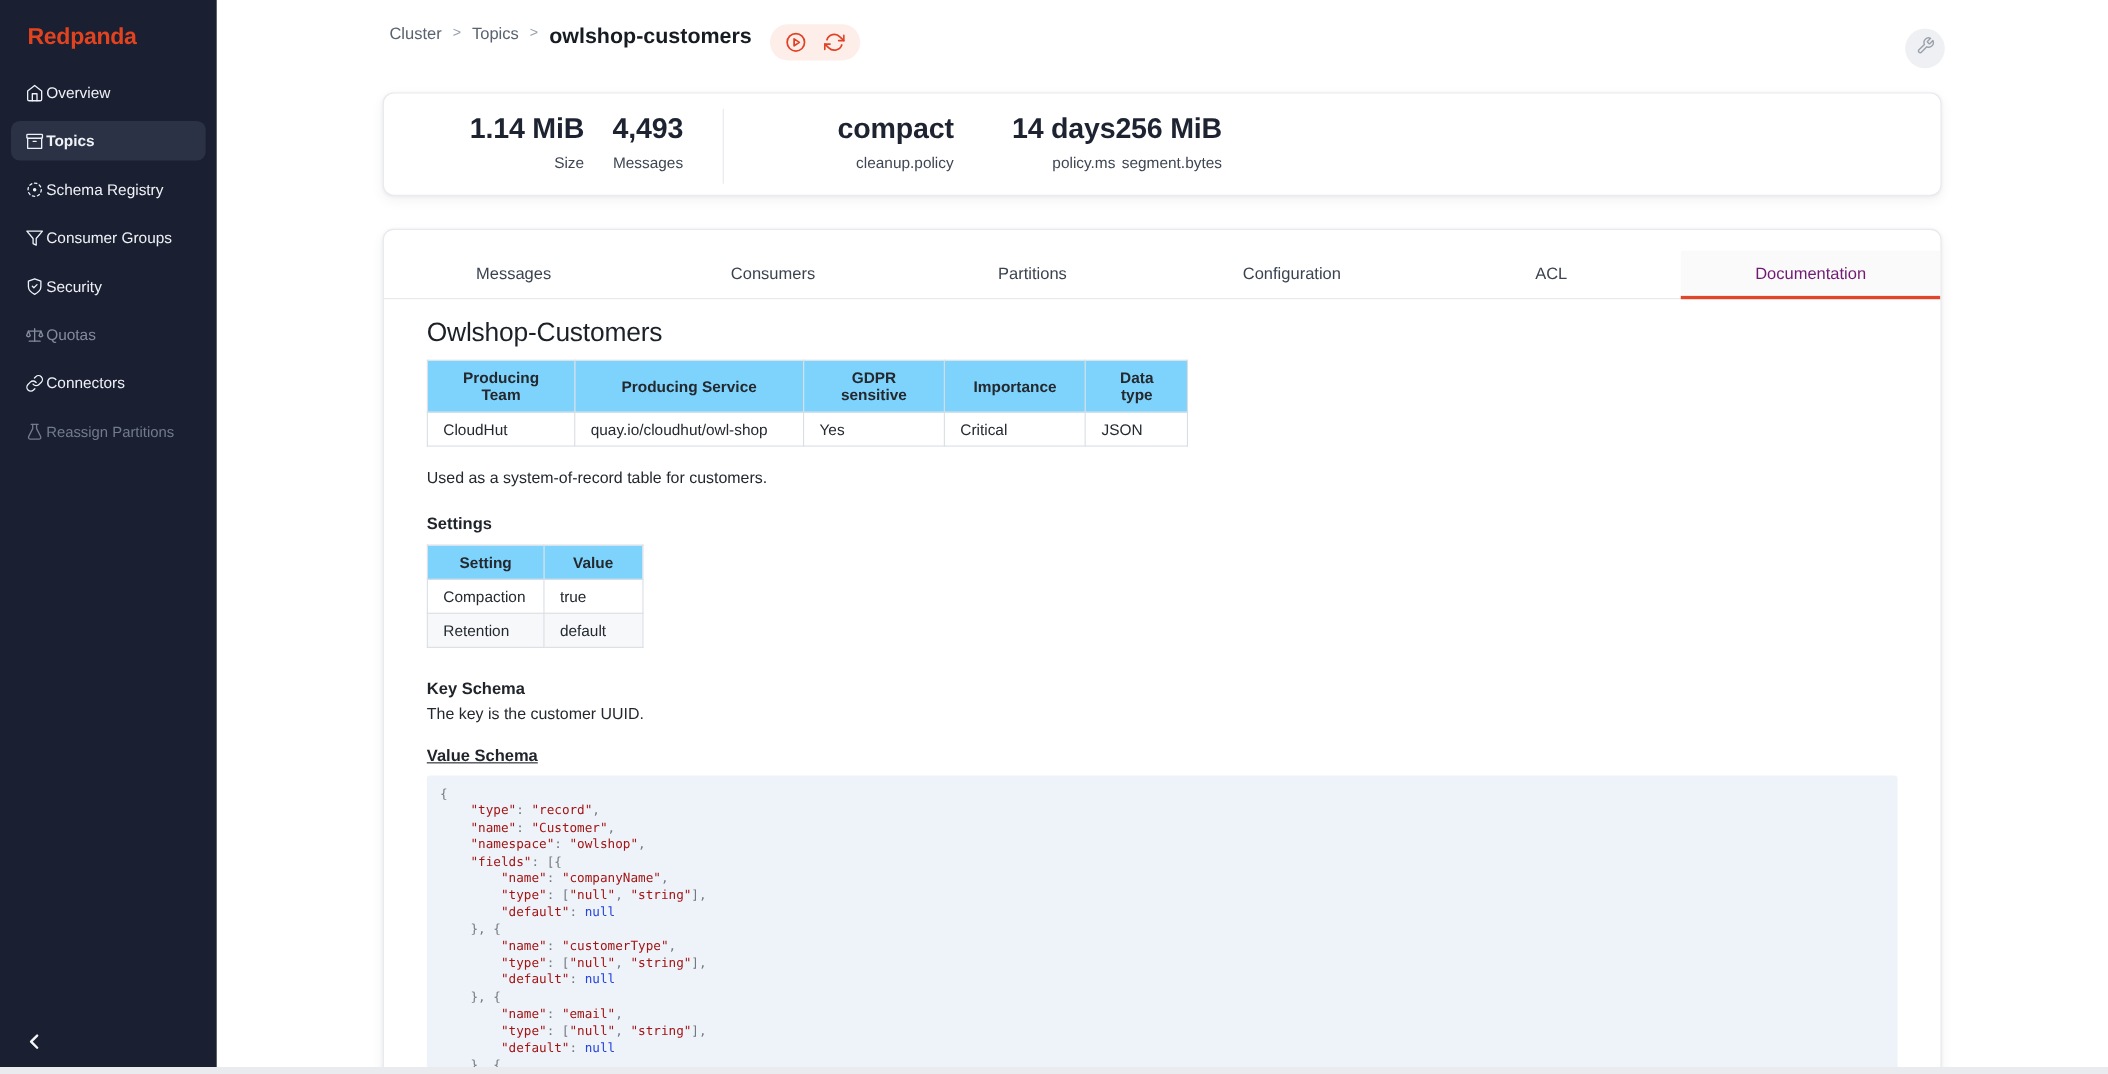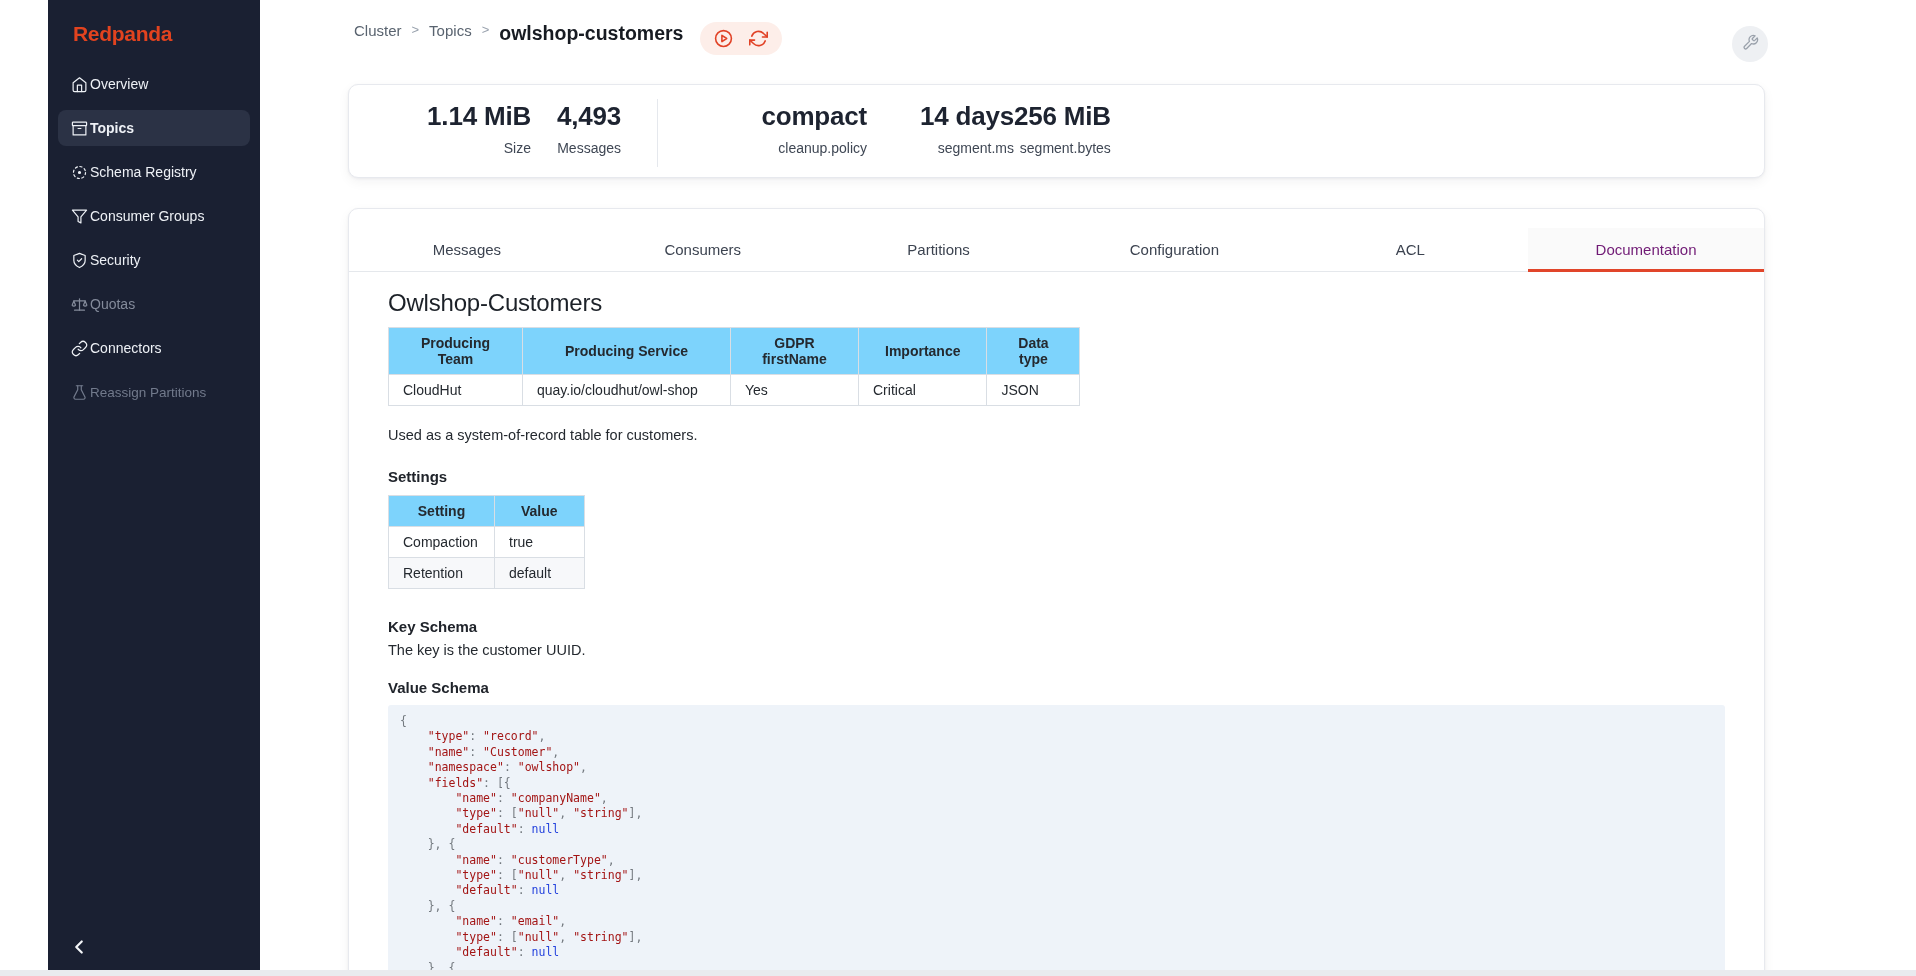--- a/index.html
+++ b/index.html
@@ -1,21 +1,21 @@
 <!DOCTYPE html>
 <html><head>
 <meta charset="utf-8">
 <style>
   * { margin:0; padding:0; box-sizing:border-box; }
   html,body { width:1916px; height:976px; overflow:hidden; background:#ffffff;
               font-family:"Liberation Sans", sans-serif; }
 
   
-  .sidebar { position:absolute; left:0; top:0; bottom:0; width:212px;
-             background:#1a2032; z-index:5;margin-left:48px; }
+  .sidebar { position:absolute; left:0; top:0; bottom:0; width:197px;
+             background:#1a2032; z-index:5; }
   .logo { padding:22px 0 20px 25px; font-size:21px; font-weight:800;
           color:#e2431f; letter-spacing:-0.3px; }
   .nav { padding:0 10px; }
   .nav-item { display:flex; align-items:center; gap:2px; height:36px;
               margin-bottom:8px; padding:0 13px; border-radius:8px;
               color:#eef1f6; font-size:14px; font-weight:500; cursor:pointer; }
   .nav-item.active { background:#2b3245; font-weight:600; }
   .nav-item.disabled { color:#848b9b; cursor:default; }
   .nav-item.dim { color:#727a8c; font-size:13.5px; }
   .nav-icon { width:17px; height:17px; flex:0 0 17px; display:flex; }
@@ -71,21 +71,21 @@
   table.md th { background:#7dd3fc; font-weight:700; text-align:center;
                 padding:7px 26px; border:1px solid #d9dee4; }
   table.md td { padding:7px 14px; border:1px solid #d9dee4; text-align:left; }
   table.md tbody tr:nth-child(even) { background:#f7f8fa; }
 
   .desc { margin-top:21px; font-size:14.5px; color:#24292f; }
   .sec-h { font-size:15px; font-weight:700; color:#20242b; }
   .h-settings { margin-top:25px; }
   .h-key { margin-top:29px; }
   .key-text { margin-top:7px; font-size:14.5px; }
-  .h-value { margin-top:21px; }
+  .h-value { margin-top:21px;text-decoration:underline; }
 
   .code-block { margin-top:9px; background:#eef3f9; border-radius:3px;
                 padding:9px 14px 14px 12px; font-family:"DejaVu Sans Mono", monospace;
                 font-size:11.5px; line-height:15.4px; color:#73797f; white-space:pre; }
   .code-block .str { color:#a31515; }
   .code-block .kw  { color:#2442dd; }
 
   .bottom-strip { position:fixed; left:0; right:0; bottom:0; height:6px;
                   background:#e9ebef; z-index:50; }
 </style>
@@ -227,21 +227,21 @@
         <span class="stat-value">4,493</span>
         <span class="stat-label">Messages</span>
       </div>
       <div class="stat-divider"></div>
       <div class="stat" style="min-width: 157px;">
         <span class="stat-value">compact</span>
         <span class="stat-label">cleanup.policy</span>
       </div>
       <div class="stat" style="min-width: 147px;">
         <span class="stat-value">14 days</span>
-        <span class="stat-label">segment.ms</span>
+        <span class="stat-label">policy.ms</span>
       </div>
       <div class="stat">
         <span class="stat-value">256 MiB</span>
         <span class="stat-label">segment.bytes</span>
       </div>
     </div>
 
   <div class="card tab-card">
     <div class="tabs">
         <div class="tab">Messages</div>
@@ -260,21 +260,21 @@
             <col style="width:134px">
             <col style="width:208px">
             <col style="width:128px">
             <col style="width:104px">
             <col style="width:93px">
           </colgroup>
           <thead>
             <tr>
               <th>Producing Team</th>
               <th>Producing Service</th>
-              <th>GDPR firstName</th>
+              <th>GDPR sensitive</th>
               <th>Importance</th>
               <th>Data type</th>
             </tr>
           </thead>
           <tbody>
             <tr>
               <td>CloudHut</td>
               <td>quay.io/cloudhut/owl-shop</td>
               <td>Yes</td>
               <td>Critical</td>

